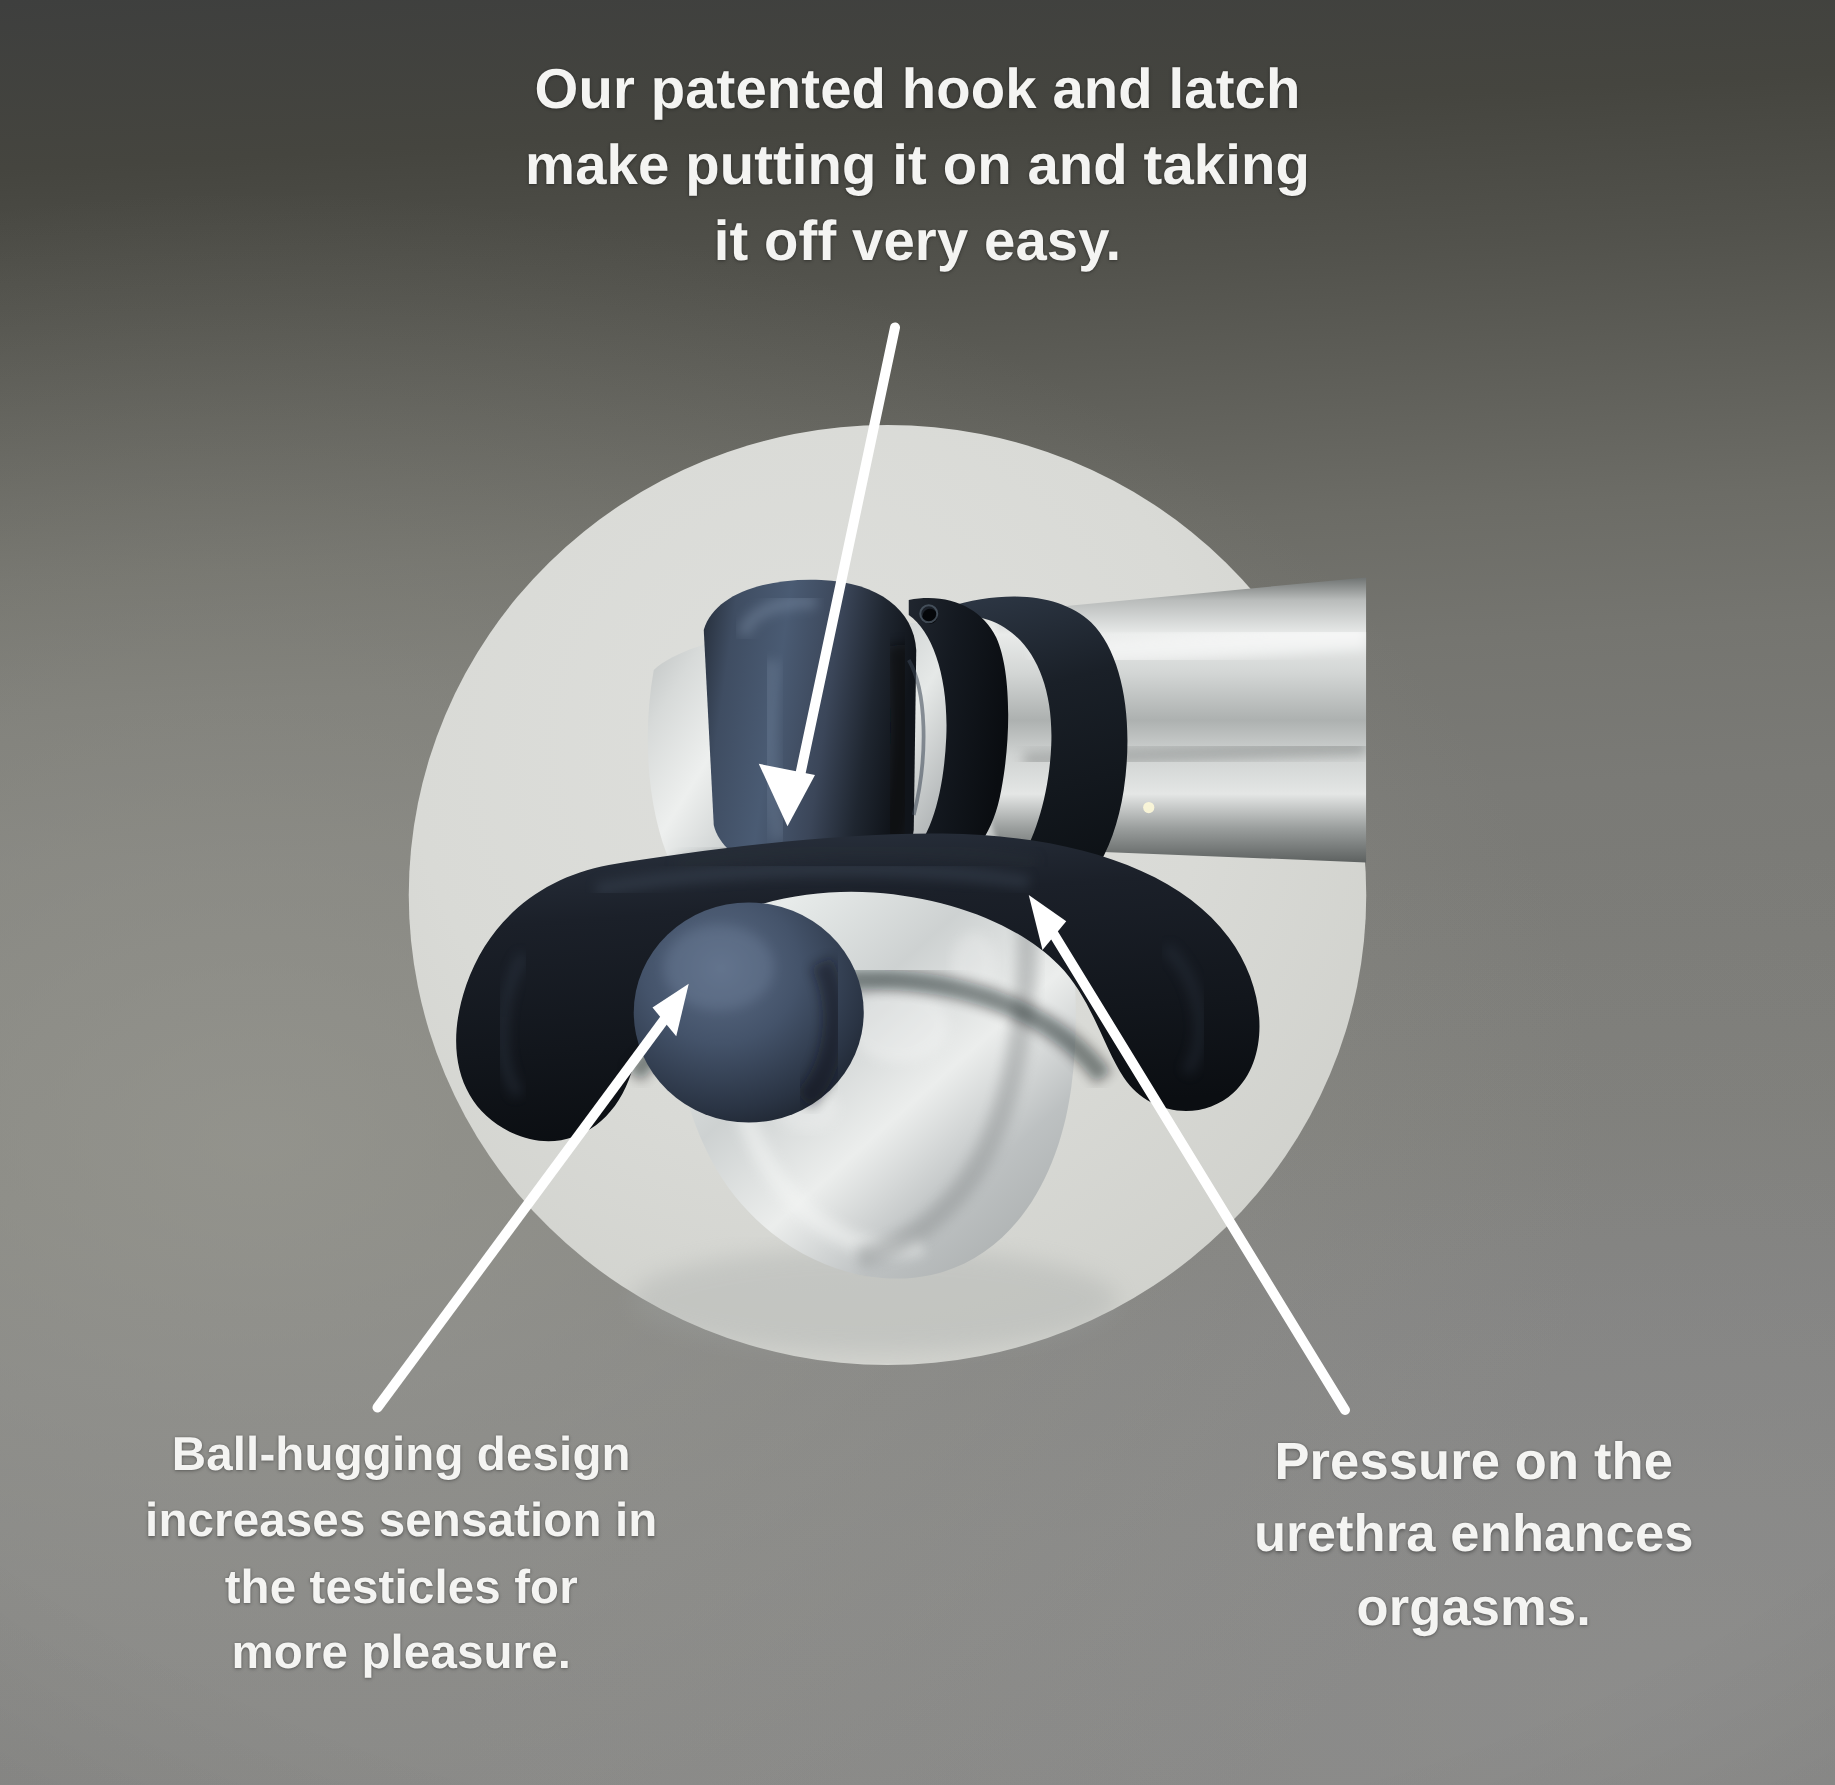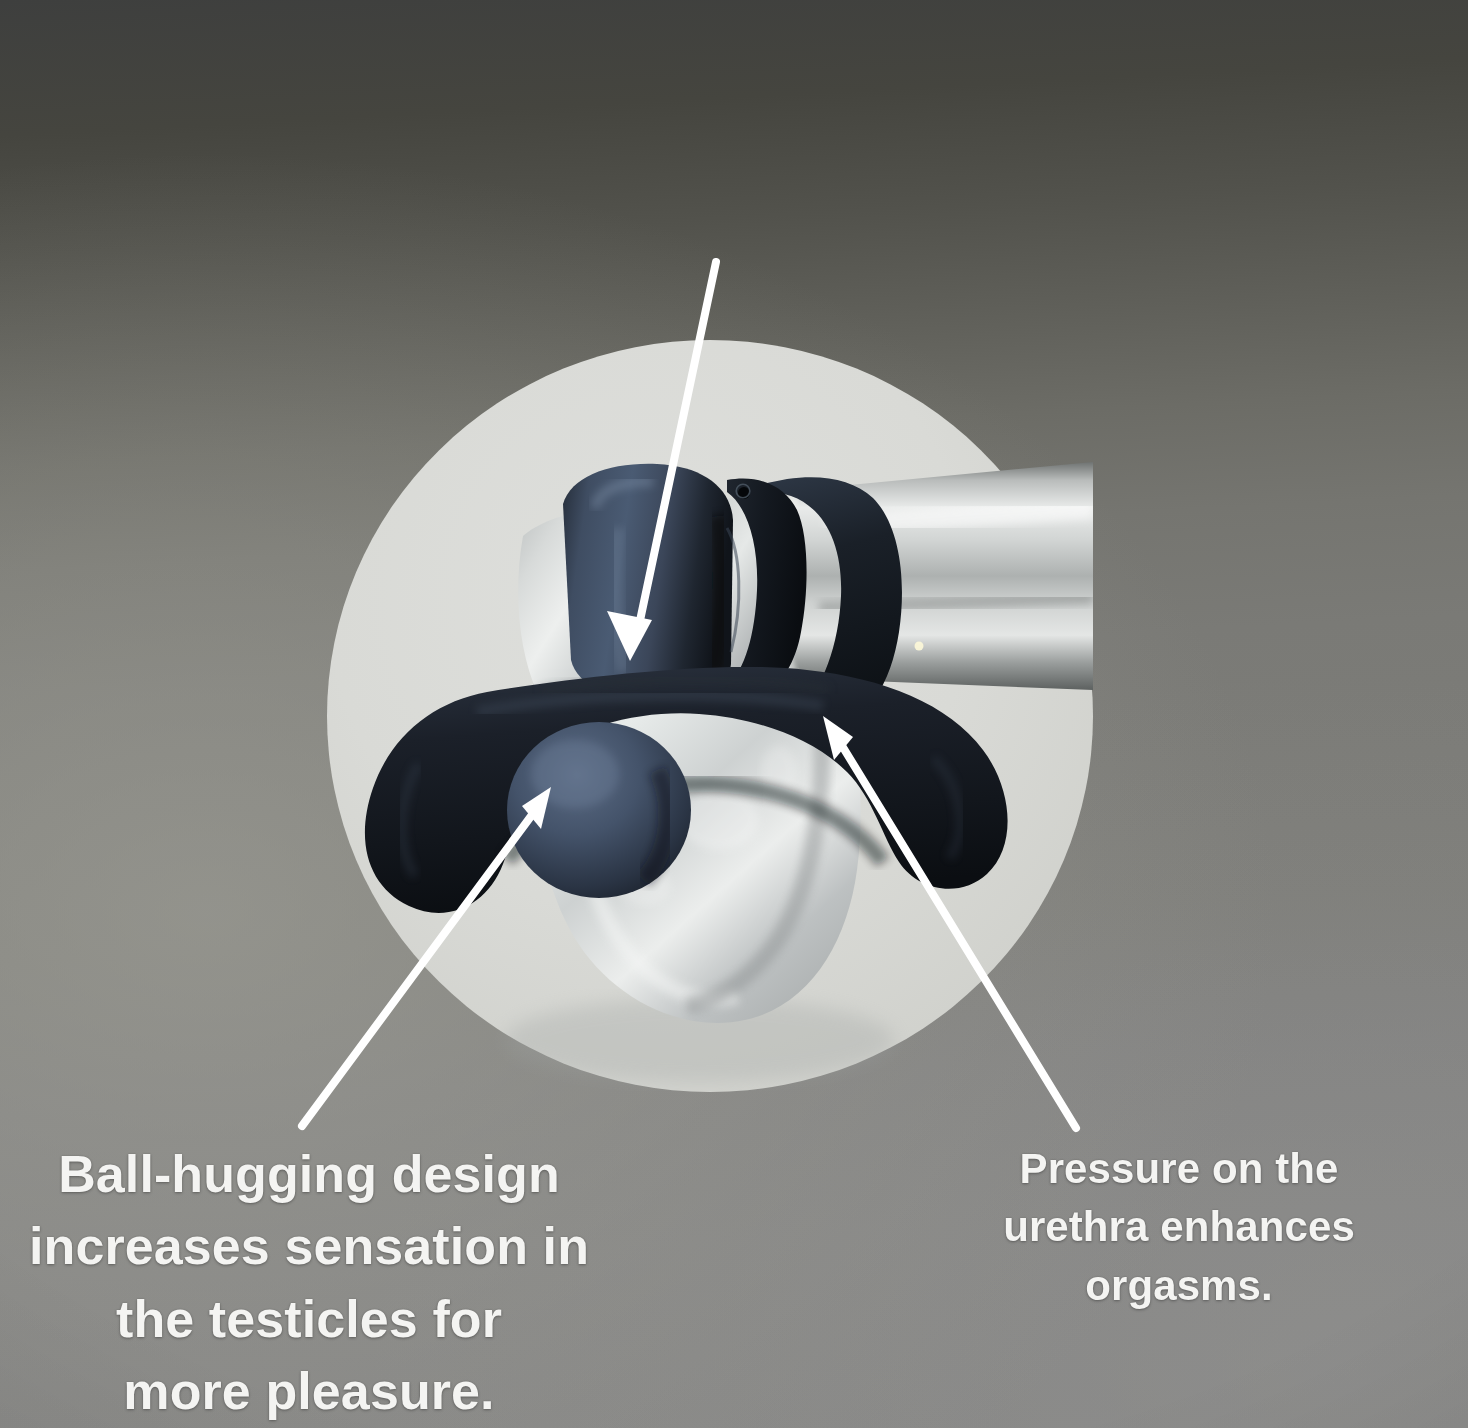--- a/index.html
+++ b/index.html
@@ -68,24 +68,24 @@
     white-space: pre-line;
     line-height: 1.36;
   }
   #caption-top {
     left: 274px;
     top: 40px;
     width: 920px;
     font-size: 45px;
   }
   #caption-bottom-left {
-    left: 4px;
+    left: 16px;
     top: 1138px;
     width: 610px;
-    font-size: 52px;
+    font-size: 38px;
     line-height: 1.39;
   }
   #caption-bottom-right {
     left: 923px;
     top: 1140px;
     width: 512px;
     font-size: 42px;
     line-height: 1.39;
   }
 
@@ -246,20 +246,23 @@
       <line x1="716" y1="262" x2="638" y2="630"></line>
       <line x1="302" y1="1126" x2="543" y2="800"></line>
       <line x1="1076" y1="1128" x2="833" y2="731"></line>
     </g>
 
     <polygon fill="#ffffff" points="630,661 607,611 652,620"></polygon>
     <polygon fill="#ffffff" points="551,787 522,806 541,829"></polygon>
     <polygon fill="#ffffff" points="823,716 853,737 834,760"></polygon>
   </svg>
 
+  <div class="caption" id="caption-top">Our patented hook and latch
+make putting it on and taking
+it off very easy.</div>
 
   <div class="caption" id="caption-bottom-left">Ball-hugging design
 increases sensation in
 the testicles for
 more pleasure.</div>
 
   <div class="caption" id="caption-bottom-right">Pressure on the
 urethra enhances
 orgasms.</div>
 

